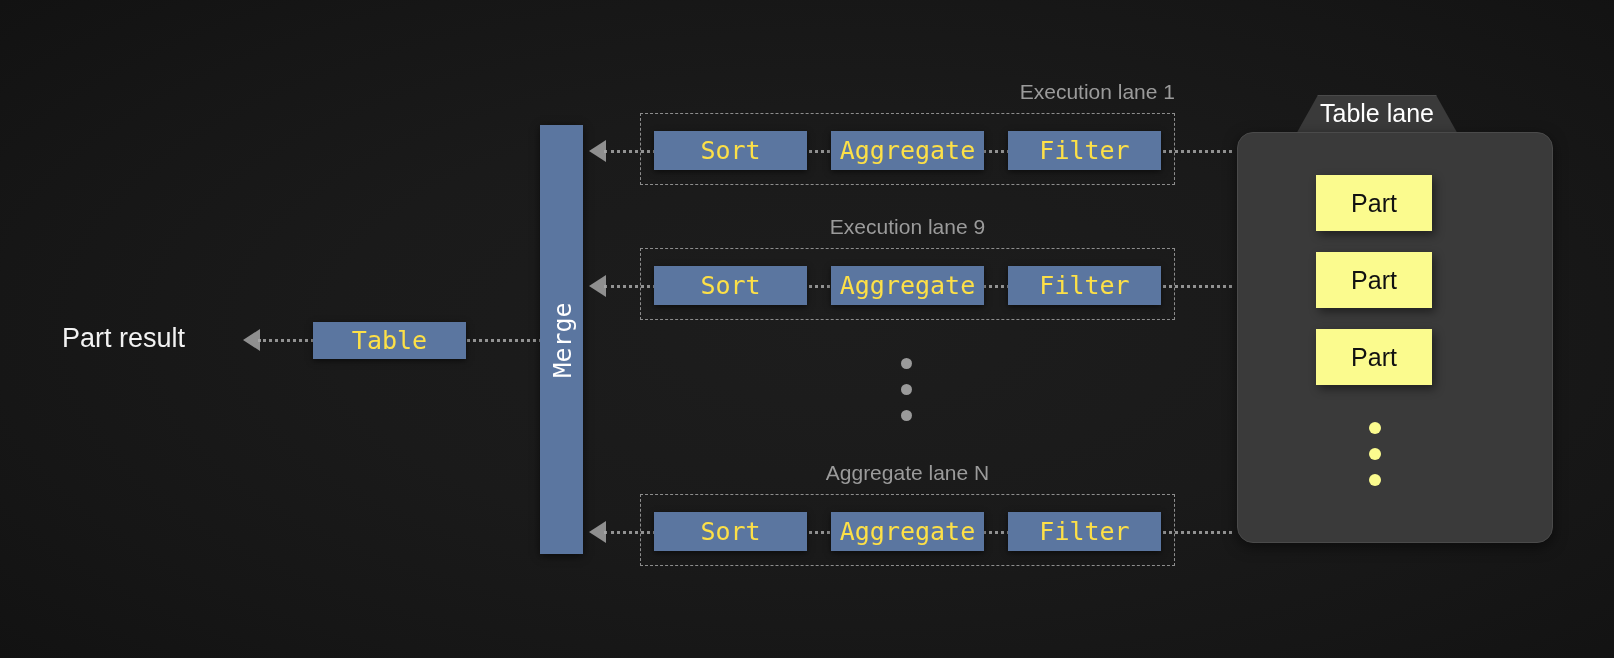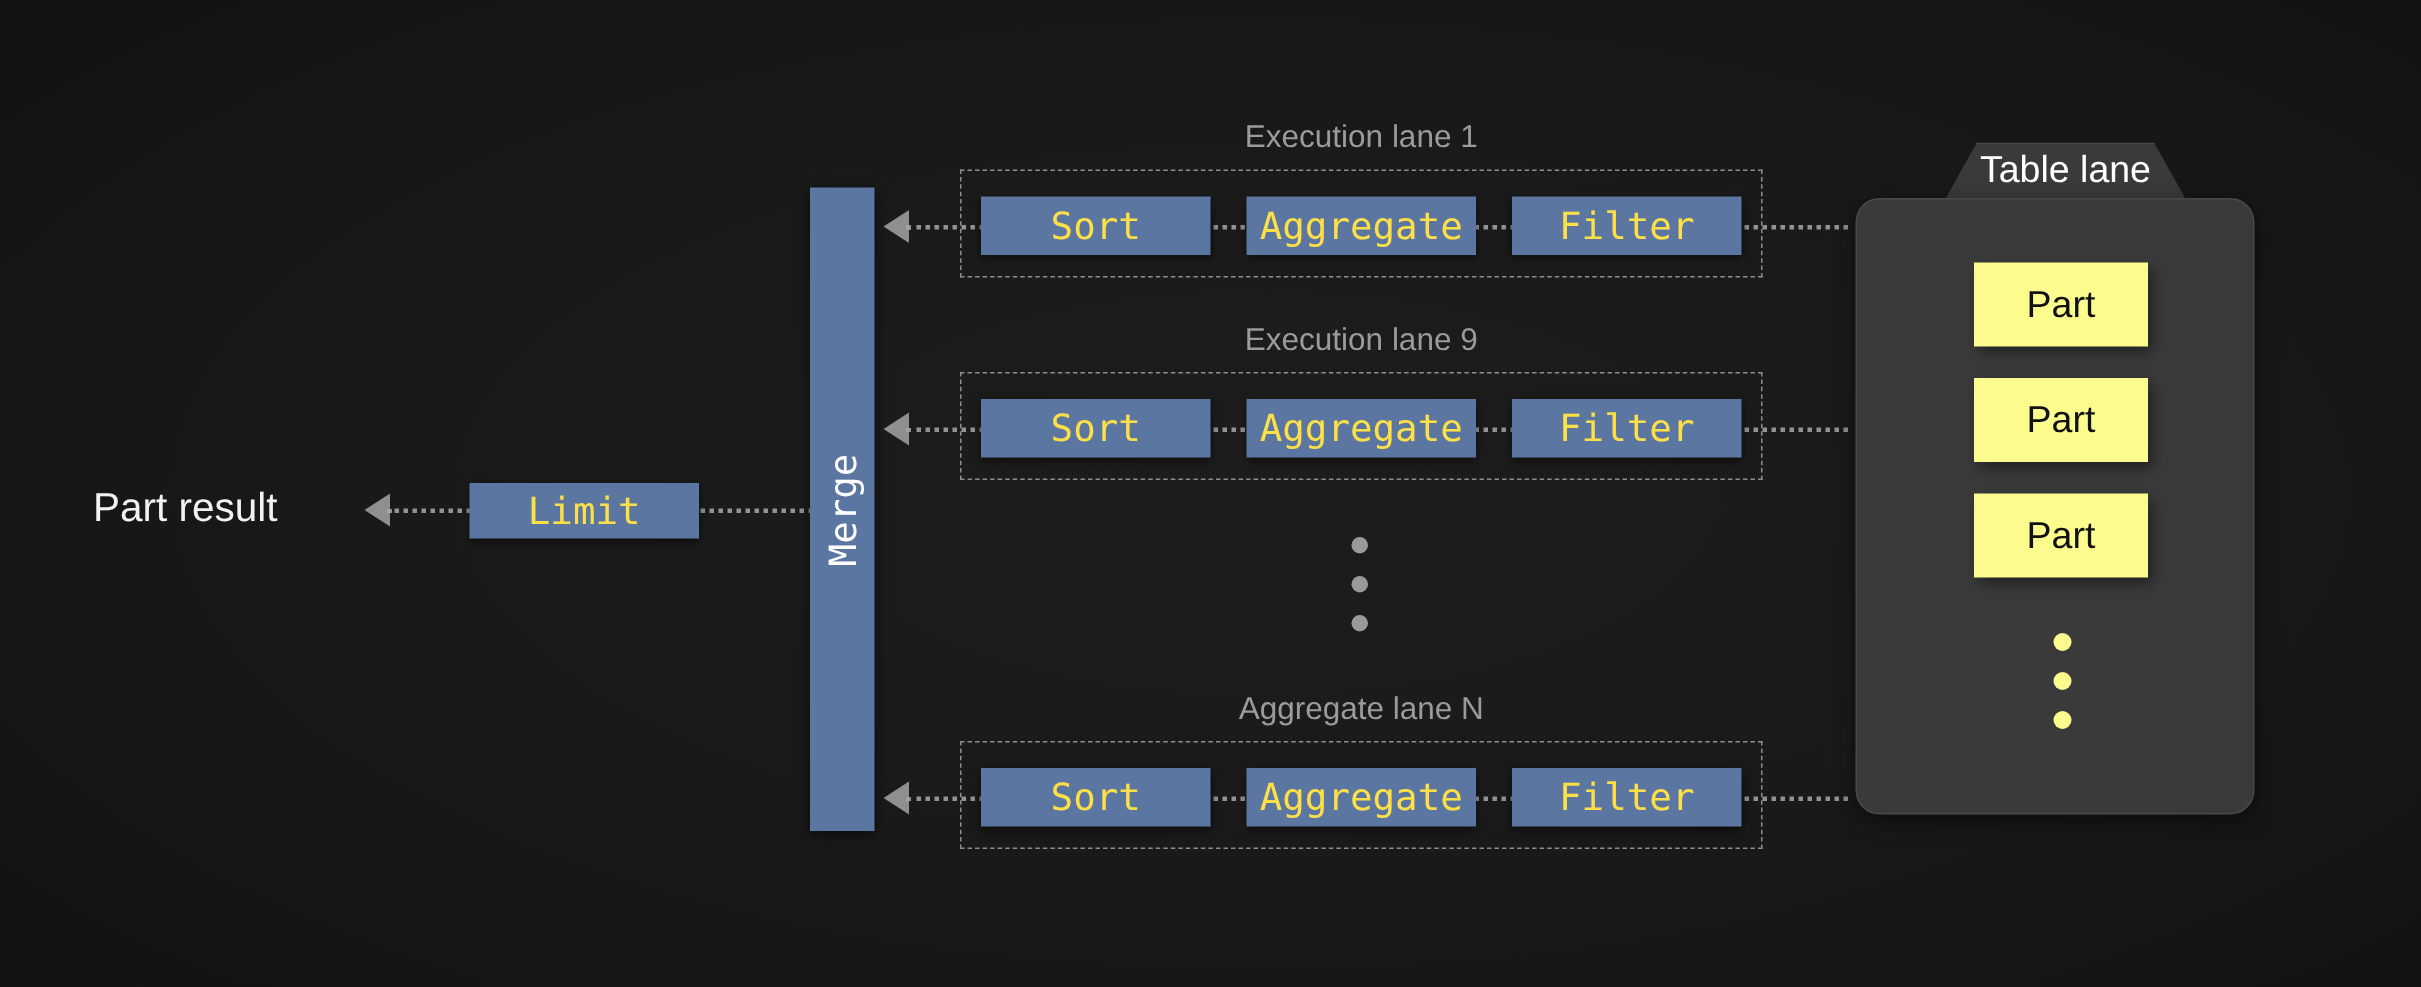--- a/index.html
+++ b/index.html
@@ -77,21 +77,21 @@
     font-family:"Liberation Sans","DejaVu Sans",sans-serif;
   }
 
   
   .vdots{position:absolute;display:flex;flex-direction:column;align-items:center;}
   .vdots .d{width:11px;height:11px;border-radius:50%;background:#9a9a9a;}
   .vdots .d + .d{margin-top:15px;}
 
   
   #table-data{
-    position:absolute;left:1237px;top:132px;width:266px;height:411px;
+    position:absolute;left:1237px;top:132px;width:316px;height:411px;
     background:#3a3a3a;
     border-radius:16px;
     border:1px solid #4a4a4a;
     box-sizing:border-box;
     box-shadow:0 4px 14px rgba(0,0,0,.5);
   }
   #table-tab{
     position:absolute;left:1295px;top:95px;width:164px;height:41px;
     background:#3a3a3a;
     border-top:1px solid #4a4a4a;
@@ -121,27 +121,27 @@
 </head>
 <body>
 
 <div id="stage">
 
   <div id="query-result">Part result</div>
 
   <div class="arrowhead" style="left:243px;top:329px;"></div>
   <div class="dotline" style="left:258px;top:339px;width:290px;"></div>
 
-  <div class="opbox" style="left:313px;top:322px;width:153px;height:37px;">Limit</div>
+  <div class="opbox" style="left:313px;top:322px;width:153px;height:37px;">Table</div>
 
   <div id="merge-bar">
     <span class="vtext">Merge</span>
   </div>
 
-  <div class="lane-label" style="left:640px;top:80px;width:535px;">Execution lane 1</div>
+  <div class="lane-label" style="left:640px;top:80px;width:535px;text-align:right;">Execution lane 1</div>
   <div class="lane-frame" style="left:640px;top:113px;width:535px;height:72px;"></div>
 
   <div class="arrowhead" style="left:589px;top:140px;"></div>
   <div class="dotline" style="left:604px;top:150px;width:628px;"></div>
 
   <div class="opbox" style="left:654px;top:131px;width:153px;height:39px;">Sort</div>
   <div class="opbox" style="left:831px;top:131px;width:153px;height:39px;">Aggregate</div>
   <div class="opbox" style="left:1008px;top:131px;width:153px;height:39px;">Filter</div>
 
   <div class="lane-label" style="left:640px;top:215px;width:535px;">Execution lane 9</div>

